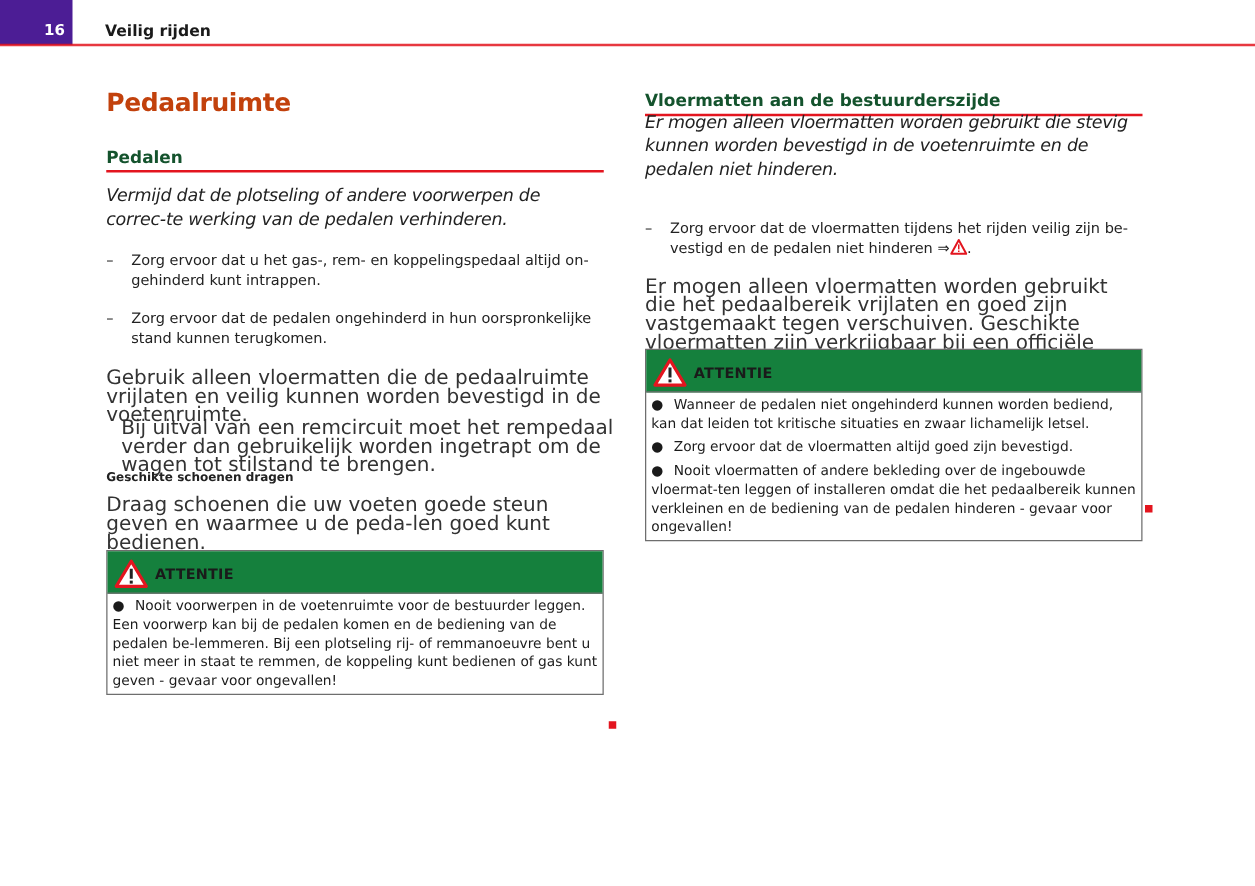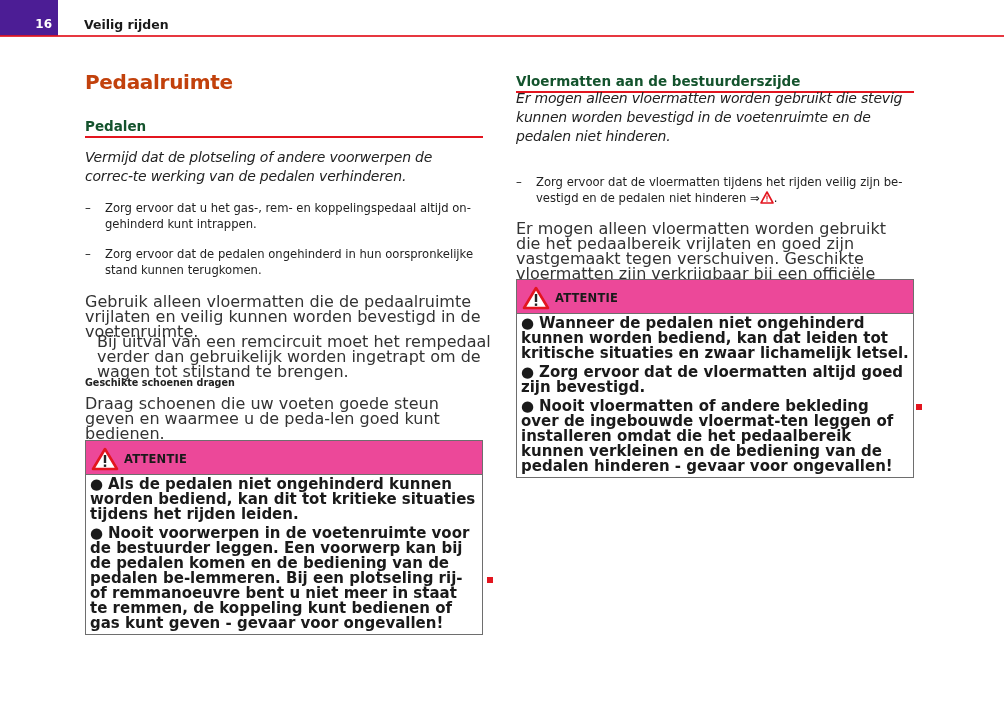--- a/index.html
+++ b/index.html
@@ -38,29 +38,29 @@
     position: relative; padding-left: 20px; font-size: 11.6px; line-height: 16px; margin-bottom: 14px; color: #222;
   }
   .bullets li .dash { position: absolute; left: 0; top: 0; }
   .para { position: absolute; font-size: 16px; line-height: 15px; color: #333; width: 100%; }
   .subhead { position: absolute; font-size: 9.6px; font-weight: bold; color: #222; }
 
   .warn {
     position: absolute; width: 396px; border: 1px solid #6e6e6e; background: #fff;
   }
   .warn-head {
-    height: 33px; background: #ec4899; border-bottom: 1px solid #6e6e6e; position: relative;
+    height: 33px; background: #15803d; border-bottom: 1px solid #6e6e6e; position: relative;
   }
   .warn-head svg { position: absolute; left: 5px; top: 6px; }
   .warn-head .warn-title {
     position: absolute; left: 38px; top: 11px; font-size: 11.5px; font-weight: bold; color: #1a1a1a; letter-spacing: 0.2px;
   }
   .warn-body { padding: 2px 4px 3px 4px; }
   .warn-item {
-    font-size: 15px; font-weight: bold; line-height: 15px; color: #1a1a1a; margin-bottom: 4px;
+    font-size: 11px; font-weight: normal; line-height: 15px; color: #1a1a1a; margin-bottom: 4px;
   }
   .warn-item:last-child { margin-bottom: 0; }
   .warn-item .dot { display: inline-block; width: 18px; }
   .end-mark { position: absolute; width: 6px; height: 6px; background: #e3151f; }
   .inline-warn { display: inline-block; vertical-align: -2px; }
 </style>
 </head>
 <body>
 
 <div class="header-block">
@@ -93,23 +93,20 @@
   <div class="warn" style="top:440px;">
     <div class="warn-head">
       <svg width="28" height="24" viewBox="0 0 28 24">
         <path d="M14 2 L26 22 L2 22 Z" fill="#fff" stroke="#e3151f" stroke-width="2.6" stroke-linejoin="round"></path>
         <rect x="12.8" y="8" width="2.4" height="8" fill="#222"></rect>
         <rect x="12.8" y="17.5" width="2.4" height="2.4" fill="#222"></rect>
       </svg>
       <span class="warn-title">ATTENTIE</span>
     </div>
     <div class="warn-body">
-      <div class="warn-item">
-        <span class="dot">●</span><span>Als de pedalen niet ongehinderd kunnen worden bediend, kan dit tot kritieke situaties tijdens het rijden leiden.</span>
-      </div>
       <div class="warn-item">
         <span class="dot">●</span><span>Nooit voorwerpen in de voetenruimte voor de bestuurder leggen. Een voorwerp kan bij de pedalen komen en de bediening van de pedalen be-lemmeren. Bij een plotseling rij- of remmanoeuvre bent u niet meer in staat te remmen, de koppeling kunt bedienen of gas kunt geven - gevaar voor ongevallen!</span>
       </div>
     </div>
   </div>
   <div class="end-mark" style="left:402px; top:577px;"></div>
 </div>
 
 <div class="col col-right">
   <div class="h2" style="top:73px;">Vloermatten aan de bestuurderszijde</div>

